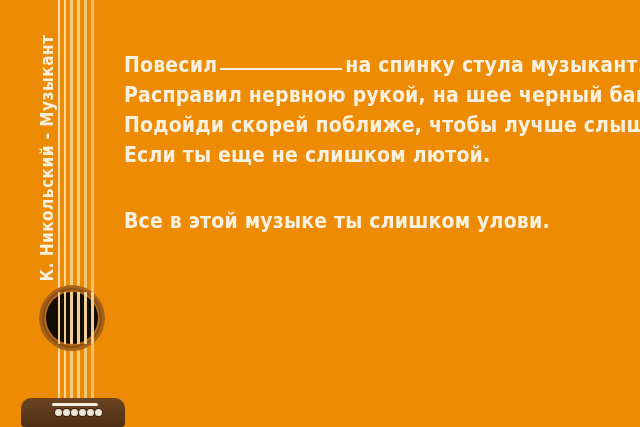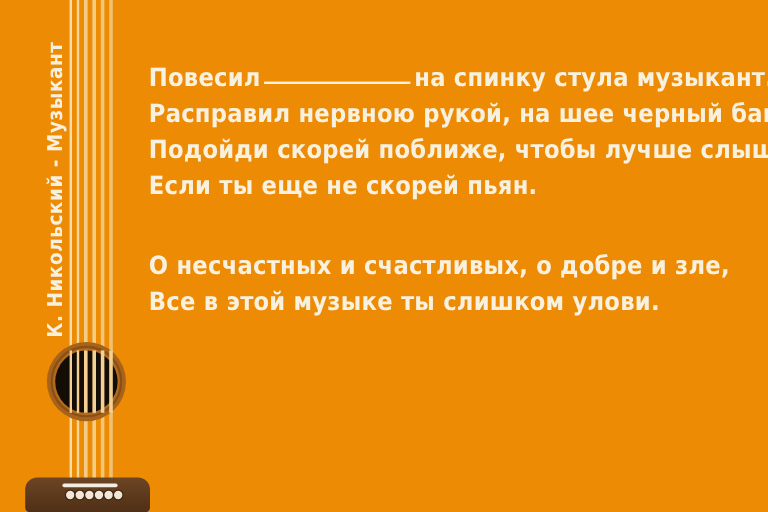--- a/index.html
+++ b/index.html
@@ -193,22 +193,21 @@
   </div>
 
   <div id="lyrics">
 
     <div class="stanza">
       <div class="line">
         <span>Повесил</span><span class="blank-fill"></span><span>на спинку стула музыкант.</span>
       </div>
       <div class="line">Расправил нервною рукой, на шее черный бант.</div>
       <div class="line">Подойди скорей поближе, чтобы лучше слышать.</div>
-      <div class="line">Если ты еще не скорей пьян.</div>
+      <div class="line">Если ты еще не слишком лютой.</div>
     </div>
 
     <div class="stanza">
-      <div class="line">О несчастных и счастливых, о добре и зле,</div>
       <div class="line">Все в этой музыке ты слишком улови.</div>
     </div>
 
   </div>
 </div>
 
 </body></html>

